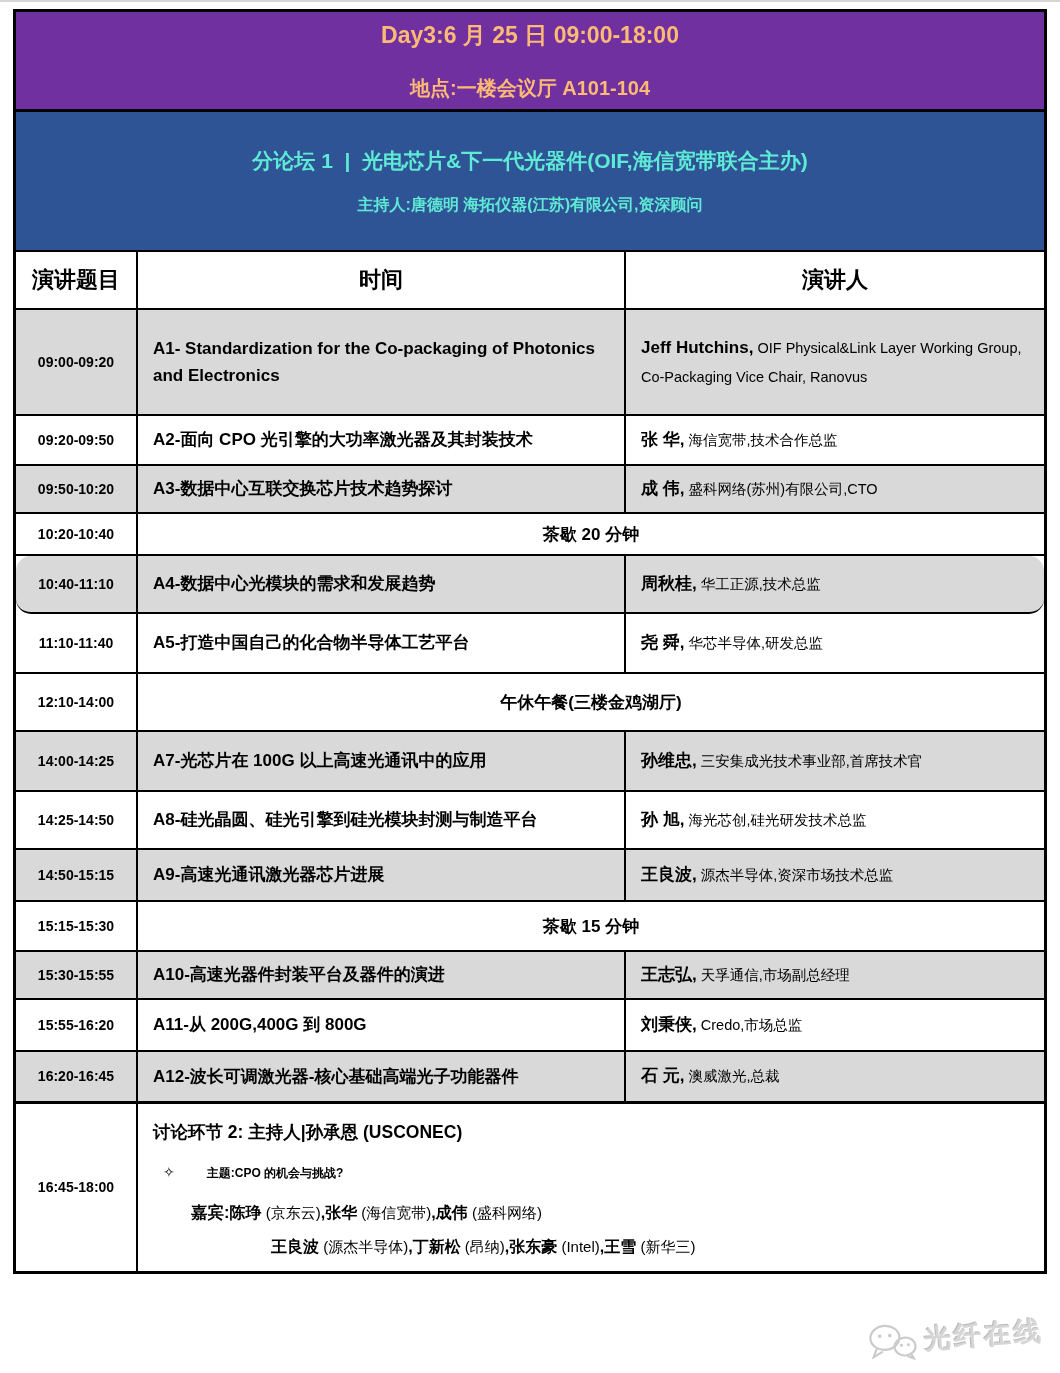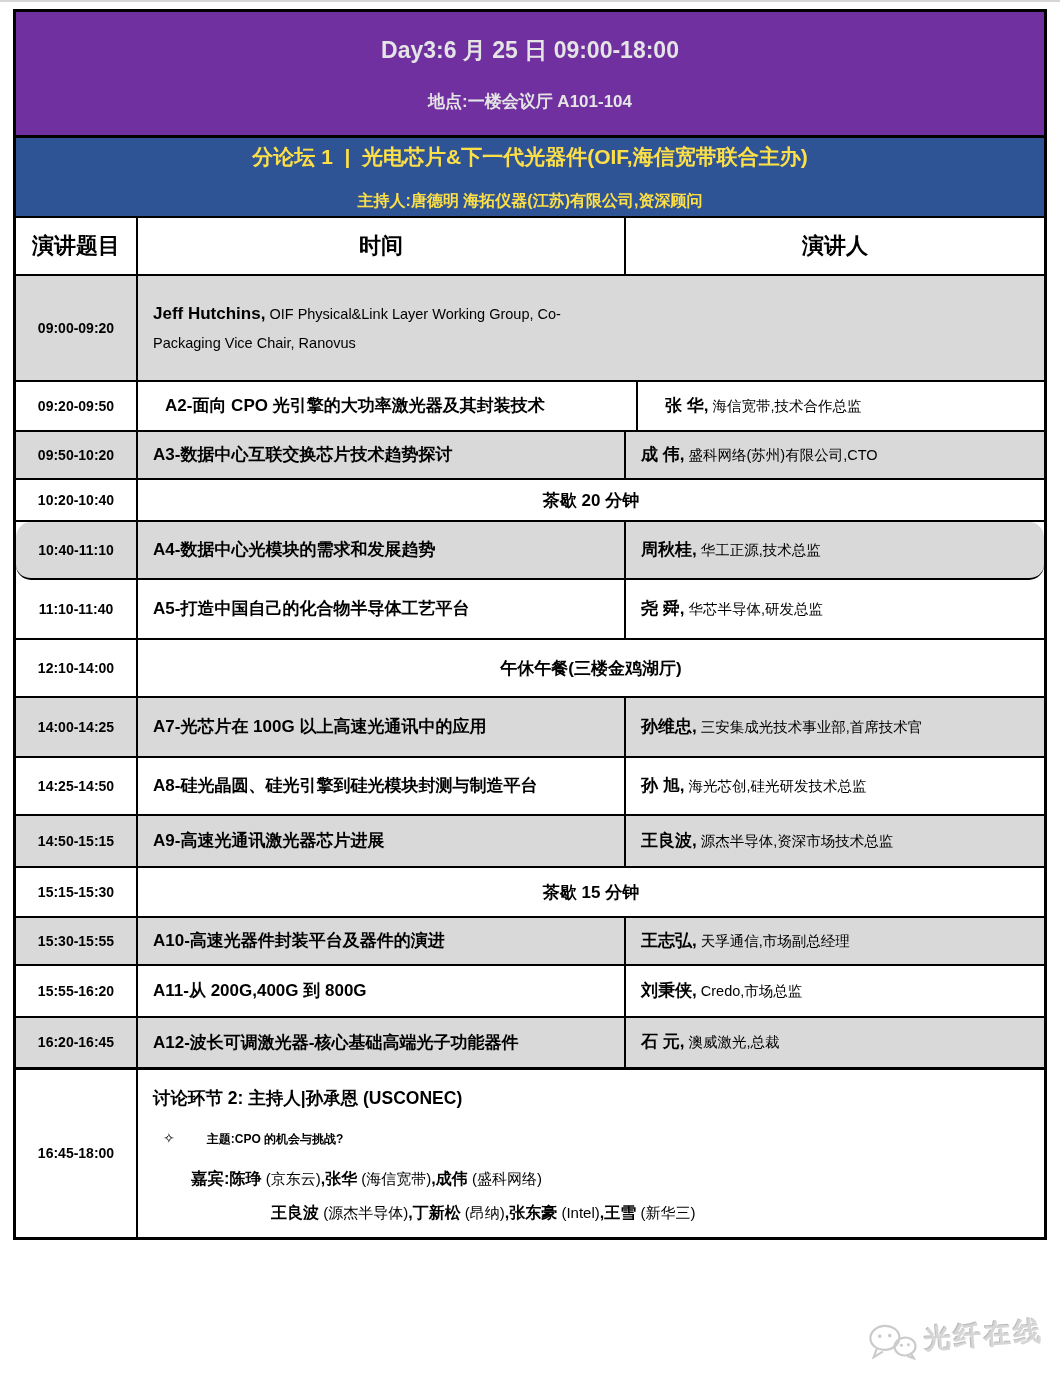--- a/index.html
+++ b/index.html
@@ -16,32 +16,32 @@
     background: #d6d6d6;
   }
   .frame {
     position: absolute; top: 9px; left: 13px; width: 1034px;
     border: 3px solid #000;
     background: #fff;
   }
 
   
   .purple-banner {
-    height: 126px; background: #7030A0; border-bottom: 3px solid #000;
-    color: #e5e5e5; display: flex; flex-direction: column;
+    height: 100px; background: #7030A0; border-bottom: 3px solid #000;
+    color: #fdba74; display: flex; flex-direction: column;
     align-items: center; justify-content: center; gap: 24px;
     text-align: center;
   }
   .purple-banner .t1 { font-size: 23px; font-weight: 700; white-space: pre-wrap; }
-  .purple-banner .t2 { font-size: 17px; font-weight: 700; white-space: pre-wrap; }
+  .purple-banner .t2 { font-size: 20px; font-weight: 700; white-space: pre-wrap; }
 
   
   .blue-banner {
-    height: 80px; background: #2F5496; border-bottom: 2px solid #000;
-    color: #fde047; display: flex; flex-direction: column;
+    height: 140px; background: #2F5496; border-bottom: 2px solid #000;
+    color: #5eead4; display: flex; flex-direction: column;
     align-items: center; justify-content: center; gap: 20px;
     text-align: center;
   }
   .blue-banner .t1 { font-size: 21px; font-weight: 700; white-space: pre-wrap; }
   .blue-banner .t2 { font-size: 16px; font-weight: 700; white-space: pre-wrap; }
 
   
   .thead, .row { display: grid; grid-template-columns: 122px 488px 1fr; }
   .thead {
     min-height: 58px; border-bottom: 2px solid #000;
@@ -69,21 +69,21 @@
   .sp-wrap { line-height: 1.75; }
   .sp-name { font-weight: 700; font-size: 17px; }
   .sp-affil { font-weight: 400; font-size: 14.5px; }
   .cell.break-cell {
     grid-column: 2 / 4; justify-content: center;
     font-weight: 700; font-size: 17px; text-align: center; padding: 6px;
   }
 
   
   #table-body .row:nth-child(1)  { min-height: 106px; }
-  #table-body .row:nth-child(2)  { min-height: 50px; gap: 12px; }
+  #table-body .row:nth-child(2)  { min-height: 50px; }
   #table-body .row:nth-child(3)  { min-height: 48px; }
   #table-body .row:nth-child(4)  { min-height: 42px; }
   #table-body .row:nth-child(5)  { min-height: 58px; border-radius: 15px; }
   #table-body .row:nth-child(6)  { min-height: 60px; }
   #table-body .row:nth-child(7)  { min-height: 58px; }
   #table-body .row:nth-child(8)  { min-height: 60px; }
   #table-body .row:nth-child(9)  { min-height: 58px; }
   #table-body .row:nth-child(10) { min-height: 52px; }
   #table-body .row:nth-child(11) { min-height: 50px; }
   #table-body .row:nth-child(12) { min-height: 42px; }
@@ -141,20 +141,21 @@
 
   <div class="thead">
     <div>演讲题目</div>
     <div>时间</div>
     <div>演讲人</div>
   </div>
 
   <div id="table-body">
       <div class="row shade">
         <div class="cell time">09:00-09:20</div>
+        <div class="cell title">A1- Standardization for the Co-packaging of Photonics and Electronics</div>
         <div class="cell speaker">
           <div class="sp-wrap"><span class="sp-name">Jeff Hutchins,</span><span class="sp-affil"> OIF Physical&amp;Link Layer Working Group, Co-Packaging Vice Chair, Ranovus</span></div>
         </div>
       </div>
       <div class="row">
         <div class="cell time">09:20-09:50</div>
         <div class="cell title">A2-面向 CPO 光引擎的大功率激光器及其封装技术</div>
         <div class="cell speaker">
           <div class="sp-wrap"><span class="sp-name">张 华,</span><span class="sp-affil"> 海信宽带,技术合作总监</span></div>
         </div>

